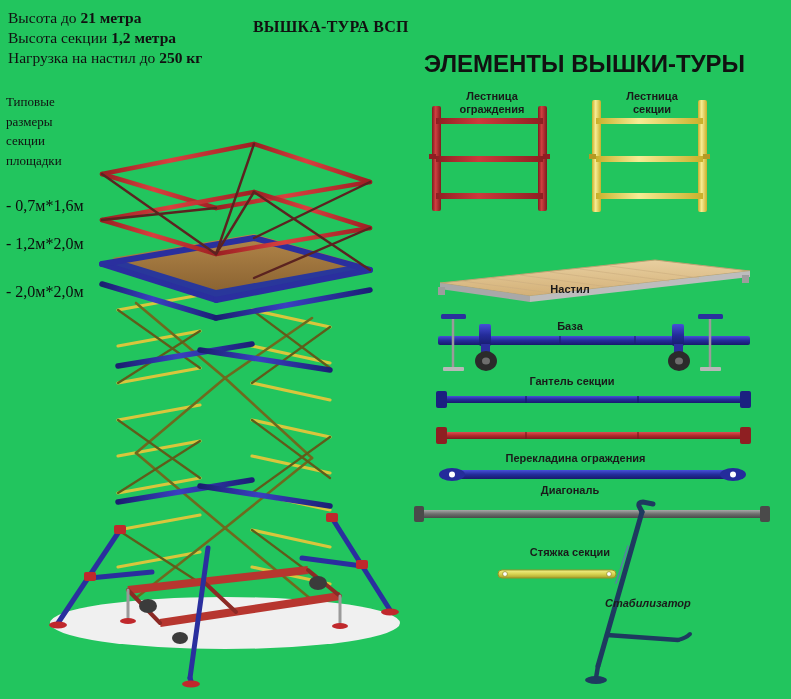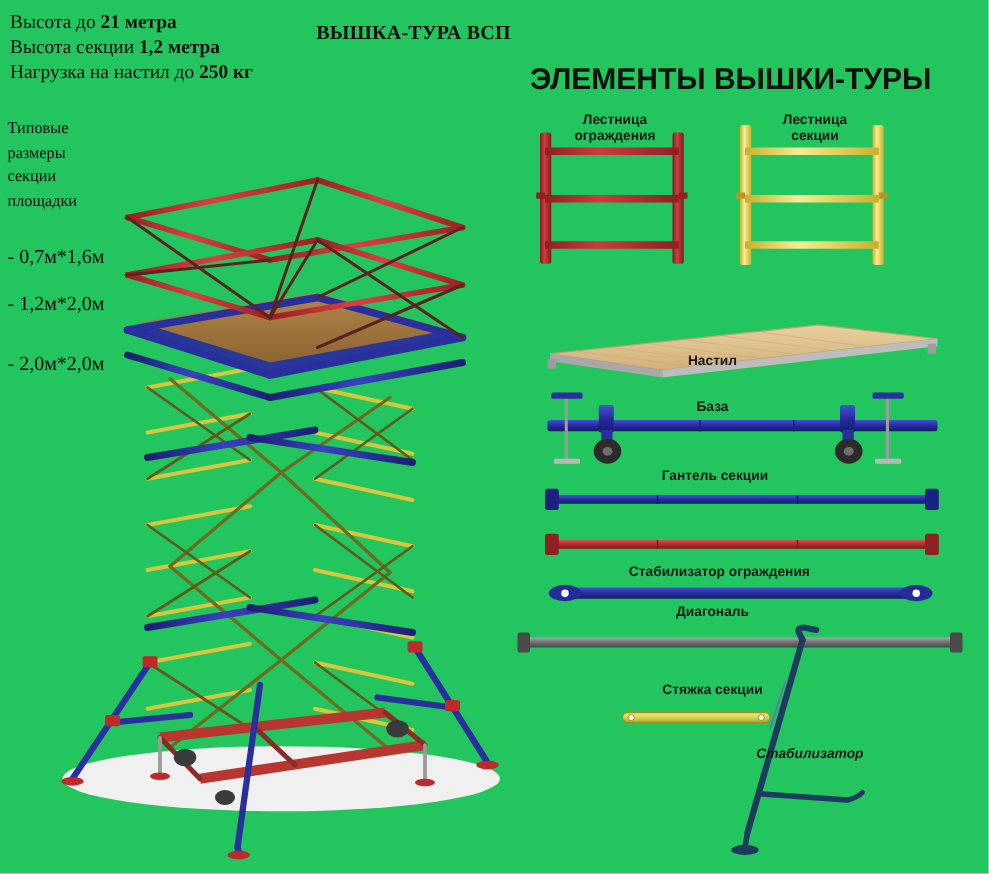--- a/index.html
+++ b/index.html
@@ -478,21 +478,21 @@
     <div>секции</div>
   </div>
 
   <div class="el-label" style="left:510px; top:283px; width:120px;">Настил</div>
 
   <div class="el-label" style="left:510px; top:320px; width:120px;">База</div>
 
   <div class="el-label" style="left:497px; top:375px; width:150px;">Гантель секции</div>
 
 
-  <div class="el-label" style="left:468px; top:452px; width:215px;">Стабилизатор ограждения</div>
+  <div class="el-label" style="left:468px; top:452px; width:215px;">Перекладина ограждения</div>
 
   <div class="el-label" style="left:510px; top:484px; width:120px;">Диагональ</div>
 
   <div class="el-label" style="left:500px; top:518px; width:140px;margin-top:28px;">Стяжка секции</div>
 
   <div class="el-label" style="left:605px; top:597px; width:140px; text-align:left;font-style:italic;">Стабилизатор</div>
 
 </div>
 
 </body></html>

